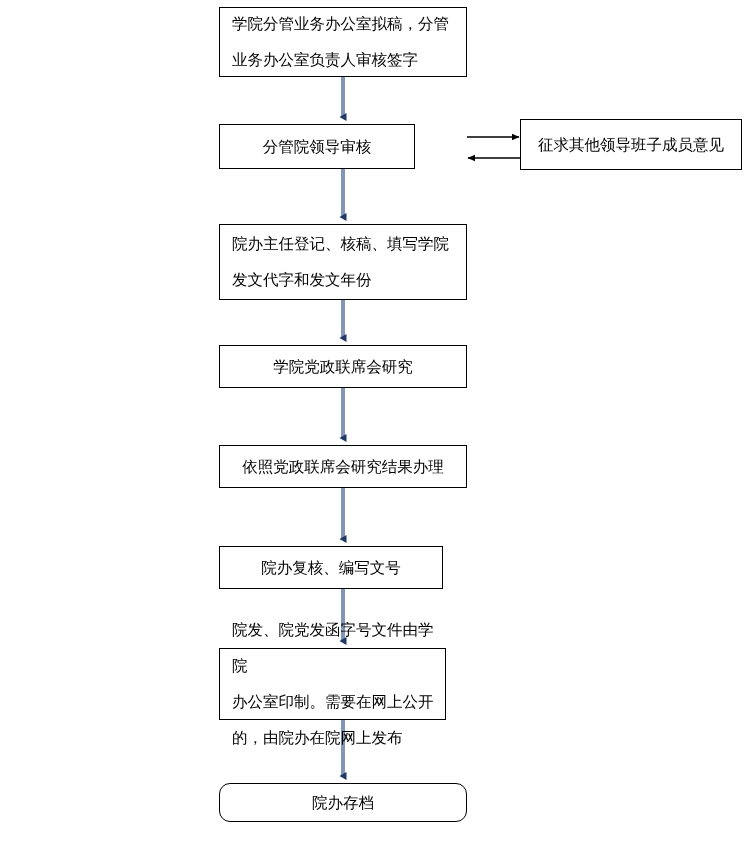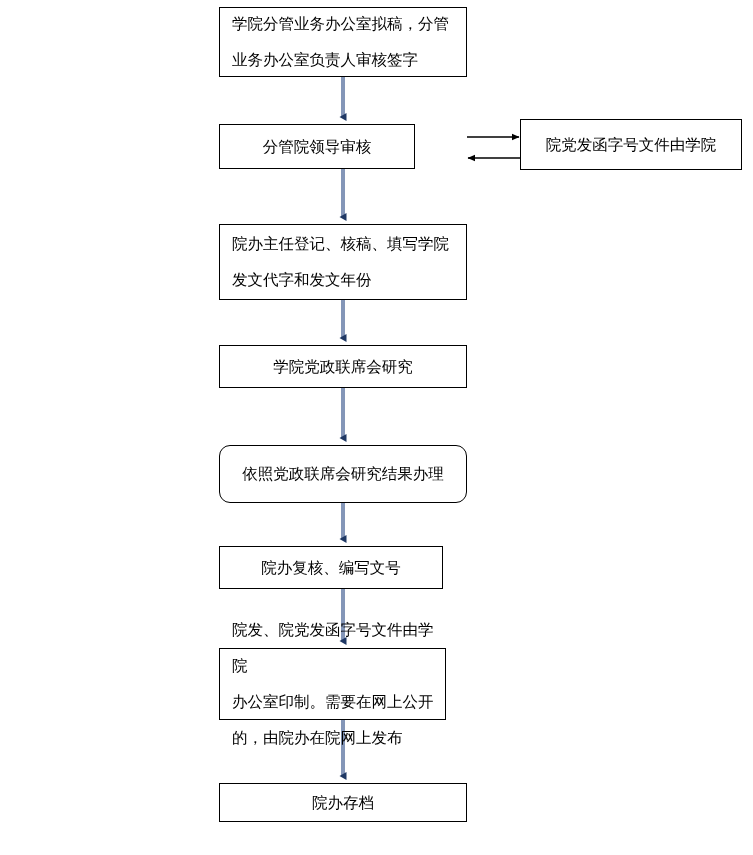--- a/index.html
+++ b/index.html
@@ -117,43 +117,43 @@
   <div class="node leftal" style="left:219px; top:7px; width:248px; height:70px;">
     <span class="node-text">学院分管业务办公室拟稿，分管
 业务办公室负责人审核签字</span>
   </div>
 
   <div class="node center" style="left:219px; top:124px; width:196px; height:45px;">
     <span class="node-text">分管院领导审核</span>
   </div>
 
   <div class="node center" style="left:520px; top:119px; width:222px; height:51px;">
-    <span class="node-text">院党发函字号文件由学院</span>
+    <span class="node-text">征求其他领导班子成员意见</span>
   </div>
 
   <div class="node leftal" style="left:219px; top:224px; width:248px; height:76px;">
     <span class="node-text">院办主任登记、核稿、填写学院
 发文代字和发文年份</span>
   </div>
 
   <div class="node center" style="left:219px; top:345px; width:248px; height:43px;">
     <span class="node-text">学院党政联席会研究</span>
   </div>
 
-  <div class="node center" style="left:219px; top:445px; width:248px; height:58px;border-radius:11px;">
+  <div class="node center" style="left:219px; top:445px; width:248px; height:43px;">
     <span class="node-text">依照党政联席会研究结果办理</span>
   </div>
 
   <div class="node center" style="left:219px; top:546px; width:224px; height:43px;">
     <span class="node-text">院办复核、编写文号</span>
   </div>
 
   <div class="node leftal" style="left:219px; top:648px; width:227px; height:72px;">
     <span class="node-text">院发、院党发函字号文件由学院
 办公室印制。需要在网上公开
 的，由院办在院网上发布</span>
   </div>
 
-  <div class="node center" style="left:219px; top:783px; width:248px; height:39px;">
+  <div class="node center" style="left:219px; top:783px; width:248px; height:39px;border-radius:11px;">
     <span class="node-text">院办存档</span>
   </div>
 
 </div>
 
 </body></html>

